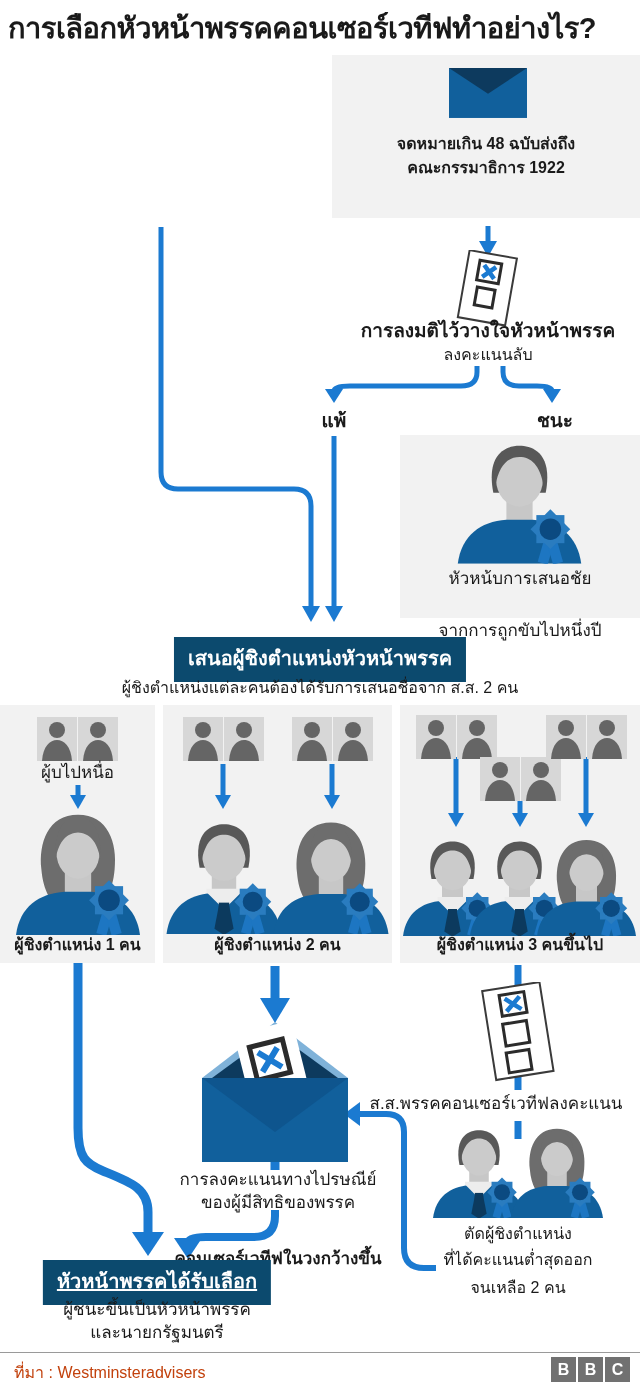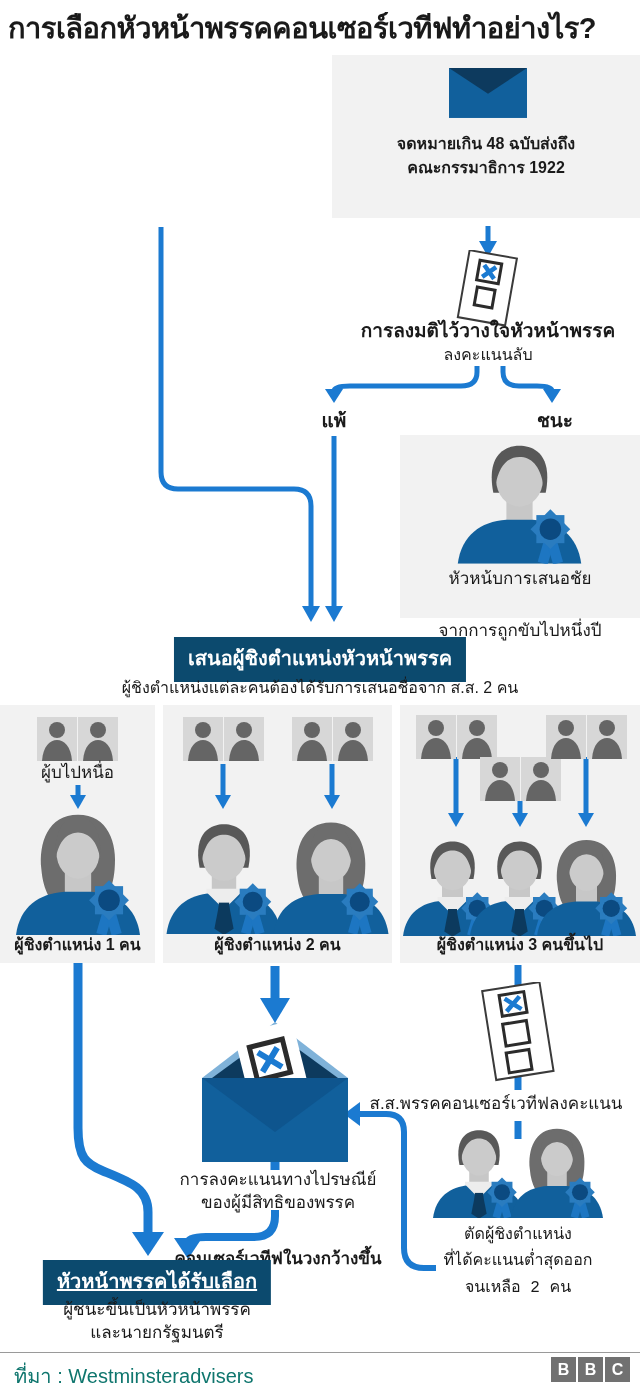--- a/index.html
+++ b/index.html
@@ -223,21 +223,21 @@
   <div class="abs ctr t17 z2" style="left:352px;top:1092px;width:288px;">ส.ส.พรรคคอนเซอร์เวทีฟลงคะแนน</div>
 
   <svg class="abs z2" style="left:430px;top:1126px;" width="98" height="92" viewBox="0 0 140 132">
       <use href="#p-male-tie"></use>
     </svg>
   <svg class="abs z2" style="left:508px;top:1126px;" width="98" height="92" viewBox="0 0 140 132">
       <use href="#p-female"></use>
     </svg>
   <div class="abs ctr t18 z2" style="left:400px;top:1222px;width:236px;">ตัดผู้ชิงตำแหน่ง</div>
   <div class="abs ctr t18 z2" style="left:400px;top:1248px;width:236px;">ที่ได้คะแนนต่ำสุดออก</div>
-  <div class="abs ctr t18 z2" style="left:400px;top:1276px;width:236px;font-family:Liberation Mono, monospace;">จนเหลือ 2 คน</div>
+  <div class="abs ctr t18 z2" style="left:400px;top:1276px;width:236px;">จนเหลือ 2 คน</div>
 
   <div class="abs z2" style="left:202px;top:1016px;width:146px;height:152px;">
     <svg width="146" height="152" viewBox="0 0 146 152">
       <polygon points="0,62 73,6 146,62" fill="#7fb2d9"></polygon>
       <polygon points="10,62 73,16 136,62" fill="#0d3a5e"></polygon>
       <g transform="rotate(-14 73 60)">
         <rect x="43" y="10" width="60" height="84" fill="#fff"></rect>
         <rect x="55" y="26" width="34" height="34" fill="#fff" stroke="#2b2b2b" stroke-width="5"></rect>
         <path d="M62 33 L82 53 M82 33 L62 53" stroke="#1b7ad1" stroke-width="6" fill="none"></path>
       </g>
@@ -247,20 +247,20 @@
   </div>
   <div class="abs ctr t17 z2" style="left:140px;top:1168px;width:276px;">การลงคะแนนทางไปรษณีย์</div>
   <div class="abs ctr t17 z2" style="left:140px;top:1191px;width:276px;">ของผู้มีสิทธิของพรรค</div>
   <div class="abs ctr t17 b z2" style="left:140px;top:1220px;width:276px;margin-top:27px;">คอนเซอร์เวทีฟในวงกว้างขึ้น</div>
 
   <div class="banner z2" style="left:157px;top:1260px;transform:translateX(-50%);text-decoration:underline;">หัวหน้าพรรคได้รับเลือก</div>
   <div class="abs ctr t17 z2" style="left:40px;top:1298px;width:234px;">ผู้ชนะขึ้นเป็นหัวหน้าพรรค</div>
   <div class="abs ctr t17 z2" style="left:40px;top:1321px;width:234px;">และนายกรัฐมนตรี</div>
 
   <div class="footline"></div>
-  <div class="abs z2" style="left:14px;top:1360px;font-size:20px;color:#0f766e;">ที่มา : Westminsteradvisers</div>
+  <div class="abs z2" style="left:14px;top:1360px;font-size:16px;color:#c2410c;">ที่มา : Westminsteradvisers</div>
   <div class="abs bbc z2" style="right:10px;top:1357px;">
     <span>B</span>
     <span>B</span>
     <span>C</span>
   </div>
 
 </div>
 
 </body></html>

